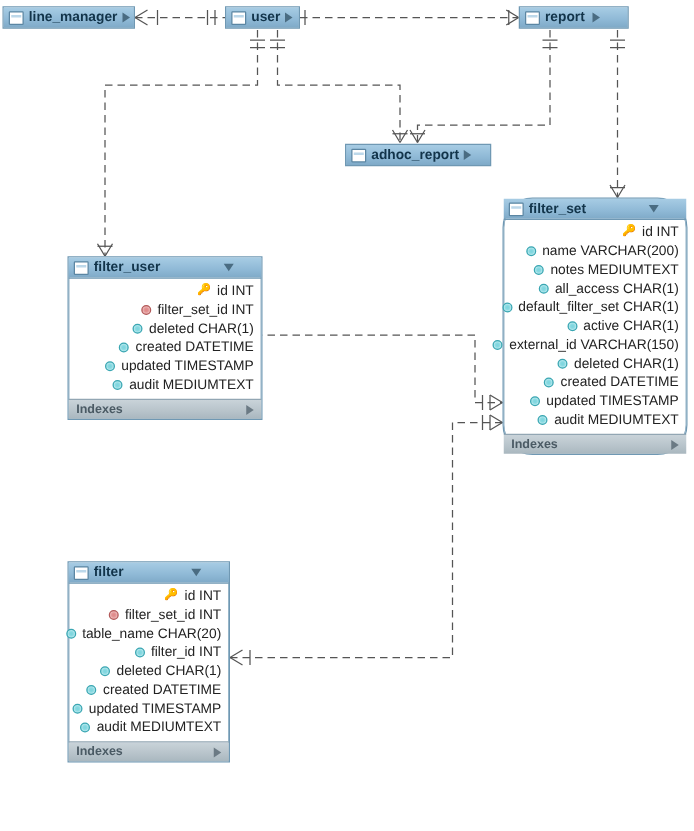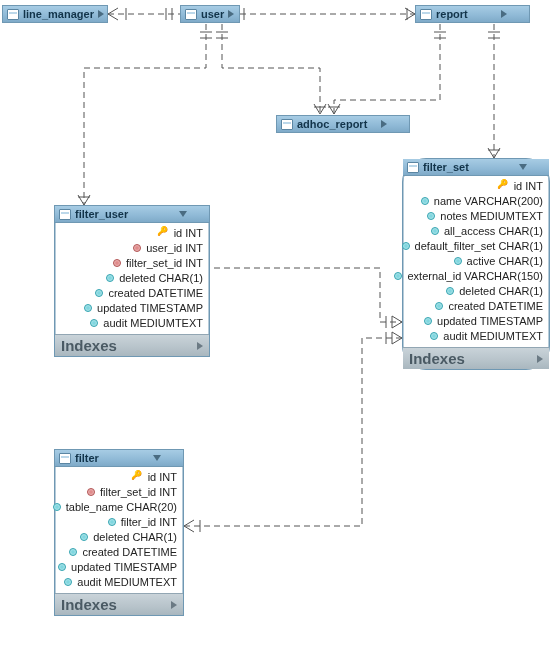--- a/index.html
+++ b/index.html
@@ -94,21 +94,21 @@
   }
   .entity .footer {
     display: flex;
     align-items: center;
     gap: 4px;
     background: linear-gradient(#c9d3d9, #b7c3ca 60%, #a9b7bf);
     padding: 2px 6px;
     border-top: 1px solid #92a6b3;
     color: #4a5a64;
     font-weight: bold;
-    font-size: 15px;
+    font-size: 10px;
   }
   .entity .footer .arrow {
     width: 0; height: 0;
     border-top: 4px solid transparent;
     border-bottom: 4px solid transparent;
     border-left: 6px solid #6b7a84;
     margin-left: auto;
     flex: 0 0 auto;
   }
   .col-name { color: #222; }
@@ -183,57 +183,157 @@
 </div>
 
 <div class="entity collapsed" style="left:180px; top:5px; width:52px;">
   <div class="header">
     <span class="table-icon"></span>
     <span class="title">user</span>
     <span class="arrow"></span>
   </div>
 </div>
 
-<div class="entity collapsed" style="left:415px; top:5px; width:115px;">
+<div class="entity collapsed" style="left:415px; top:5px; width:88px;">
   <div class="header">
     <span class="table-icon"></span>
     <span class="title">report</span>
     <span class="arrow"></span>
   </div>
 </div>
 
-<div class="entity collapsed" style="left:276px; top:115px; width:134px;">
+<div class="entity collapsed" style="left:276px; top:115px; width:117px;">
   <div class="header">
     <span class="table-icon"></span>
     <span class="title">adhoc_report</span>
     <span class="arrow"></span>
   </div>
 </div>
 
 <div class="entity" style="left:54px; top:205px; width:156px;">
   <div class="header">
     <span class="table-icon"></span>
     <span class="title">filter_user</span>
     <span class="arrow down"></span>
   </div>
   <div class="body">
     <div class="row">
         <span class="dot key"></span>
         <span class="col-name">id INT</span>
       </div>
     <div class="row">
         <span class="dot red"></span>
-        <span class="col-name">user_id INT</span>
+        <span class="col-name">filter_set_id INT</span>
+      </div>
+    <div class="row">
+        <span class="dot cyan"></span>
+        <span class="col-name">deleted CHAR(1)</span>
+      </div>
+    <div class="row">
+        <span class="dot cyan"></span>
+        <span class="col-name">created DATETIME</span>
+      </div>
+    <div class="row">
+        <span class="dot cyan"></span>
+        <span class="col-name">updated TIMESTAMP</span>
+      </div>
+    <div class="row">
+        <span class="dot cyan"></span>
+        <span class="col-name">audit MEDIUMTEXT</span>
+      </div>
+  </div>
+  <div class="footer">
+    <span>Indexes</span>
+    <span class="arrow"></span>
+  </div>
+</div>
+
+<div class="entity" style="left:402px; top:158px; width:148px;border-radius:24px;">
+  <div class="header">
+    <span class="table-icon"></span>
+    <span class="title">filter_set</span>
+    <span class="arrow down"></span>
+  </div>
+  <div class="body">
+    <div class="row">
+        <span class="dot key"></span>
+        <span class="col-name">id INT</span>
+      </div>
+    <div class="row">
+        <span class="dot cyan"></span>
+        <span class="col-name">name VARCHAR(200)</span>
+      </div>
+    <div class="row">
+        <span class="dot cyan"></span>
+        <span class="col-name">notes MEDIUMTEXT</span>
+      </div>
+    <div class="row">
+        <span class="dot cyan"></span>
+        <span class="col-name">all_access CHAR(1)</span>
+      </div>
+    <div class="row">
+        <span class="dot cyan"></span>
+        <span class="col-name">default_filter_set CHAR(1)</span>
+      </div>
+    <div class="row">
+        <span class="dot cyan"></span>
+        <span class="col-name">active CHAR(1)</span>
+      </div>
+    <div class="row">
+        <span class="dot cyan"></span>
+        <span class="col-name">external_id VARCHAR(150)</span>
+      </div>
+    <div class="row">
+        <span class="dot cyan"></span>
+        <span class="col-name">deleted CHAR(1)</span>
+      </div>
+    <div class="row">
+        <span class="dot cyan"></span>
+        <span class="col-name">created DATETIME</span>
+      </div>
+    <div class="row">
+        <span class="dot cyan"></span>
+        <span class="col-name">updated TIMESTAMP</span>
+      </div>
+    <div class="row">
+        <span class="dot cyan"></span>
+        <span class="col-name">audit MEDIUMTEXT</span>
+      </div>
+  </div>
+  <div class="footer">
+    <span>Indexes</span>
+    <span class="arrow"></span>
+  </div>
+</div>
+
+<div class="entity" style="left:54px; top:449px; width:130px;">
+  <div class="header">
+    <span class="table-icon"></span>
+    <span class="title">filter</span>
+    <span class="arrow down"></span>
+  </div>
+  <div class="body">
+    <div class="row">
+        <span class="dot key"></span>
+        <span class="col-name">id INT</span>
       </div>
     <div class="row">
         <span class="dot red"></span>
         <span class="col-name">filter_set_id INT</span>
       </div>
     <div class="row">
         <span class="dot cyan"></span>
+        <span class="col-name">table_name CHAR(20)</span>
+      </div>
+    <div class="row">
+        <span class="dot cyan"></span>
+        <span class="col-name">filter_id INT</span>
+      </div>
+    <div class="row">
+        <span class="dot cyan"></span>
         <span class="col-name">deleted CHAR(1)</span>
       </div>
     <div class="row">
         <span class="dot cyan"></span>
         <span class="col-name">created DATETIME</span>
       </div>
     <div class="row">
         <span class="dot cyan"></span>
         <span class="col-name">updated TIMESTAMP</span>
       </div>
@@ -241,115 +341,11 @@
         <span class="dot cyan"></span>
         <span class="col-name">audit MEDIUMTEXT</span>
       </div>
   </div>
   <div class="footer">
     <span>Indexes</span>
     <span class="arrow"></span>
   </div>
 </div>
 
-<div class="entity" style="left:402px; top:158px; width:148px;border-radius:24px;">
-  <div class="header">
-    <span class="table-icon"></span>
-    <span class="title">filter_set</span>
-    <span class="arrow down"></span>
-  </div>
-  <div class="body">
-    <div class="row">
-        <span class="dot key"></span>
-        <span class="col-name">id INT</span>
-      </div>
-    <div class="row">
-        <span class="dot cyan"></span>
-        <span class="col-name">name VARCHAR(200)</span>
-      </div>
-    <div class="row">
-        <span class="dot cyan"></span>
-        <span class="col-name">notes MEDIUMTEXT</span>
-      </div>
-    <div class="row">
-        <span class="dot cyan"></span>
-        <span class="col-name">all_access CHAR(1)</span>
-      </div>
-    <div class="row">
-        <span class="dot cyan"></span>
-        <span class="col-name">default_filter_set CHAR(1)</span>
-      </div>
-    <div class="row">
-        <span class="dot cyan"></span>
-        <span class="col-name">active CHAR(1)</span>
-      </div>
-    <div class="row">
-        <span class="dot cyan"></span>
-        <span class="col-name">external_id VARCHAR(150)</span>
-      </div>
-    <div class="row">
-        <span class="dot cyan"></span>
-        <span class="col-name">deleted CHAR(1)</span>
-      </div>
-    <div class="row">
-        <span class="dot cyan"></span>
-        <span class="col-name">created DATETIME</span>
-      </div>
-    <div class="row">
-        <span class="dot cyan"></span>
-        <span class="col-name">updated TIMESTAMP</span>
-      </div>
-    <div class="row">
-        <span class="dot cyan"></span>
-        <span class="col-name">audit MEDIUMTEXT</span>
-      </div>
-  </div>
-  <div class="footer">
-    <span>Indexes</span>
-    <span class="arrow"></span>
-  </div>
-</div>
-
-<div class="entity" style="left:54px; top:449px; width:130px;">
-  <div class="header">
-    <span class="table-icon"></span>
-    <span class="title">filter</span>
-    <span class="arrow down"></span>
-  </div>
-  <div class="body">
-    <div class="row">
-        <span class="dot key"></span>
-        <span class="col-name">id INT</span>
-      </div>
-    <div class="row">
-        <span class="dot red"></span>
-        <span class="col-name">filter_set_id INT</span>
-      </div>
-    <div class="row">
-        <span class="dot cyan"></span>
-        <span class="col-name">table_name CHAR(20)</span>
-      </div>
-    <div class="row">
-        <span class="dot cyan"></span>
-        <span class="col-name">filter_id INT</span>
-      </div>
-    <div class="row">
-        <span class="dot cyan"></span>
-        <span class="col-name">deleted CHAR(1)</span>
-      </div>
-    <div class="row">
-        <span class="dot cyan"></span>
-        <span class="col-name">created DATETIME</span>
-      </div>
-    <div class="row">
-        <span class="dot cyan"></span>
-        <span class="col-name">updated TIMESTAMP</span>
-      </div>
-    <div class="row">
-        <span class="dot cyan"></span>
-        <span class="col-name">audit MEDIUMTEXT</span>
-      </div>
-  </div>
-  <div class="footer">
-    <span>Indexes</span>
-    <span class="arrow"></span>
-  </div>
-</div>
-
 </body></html>

